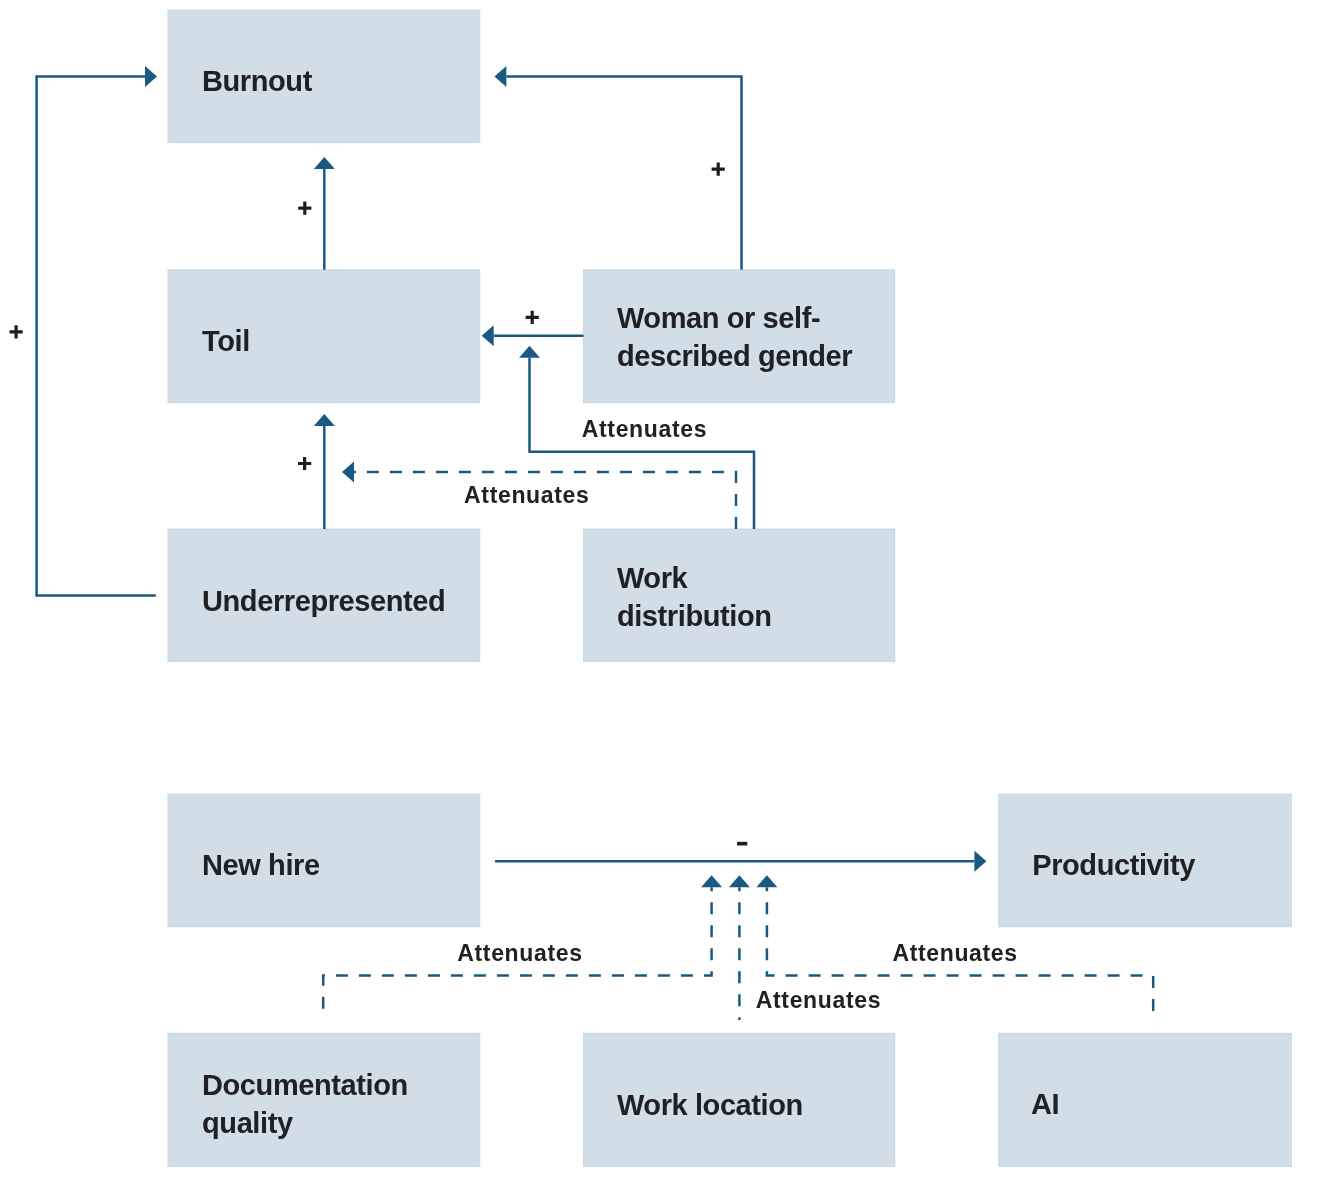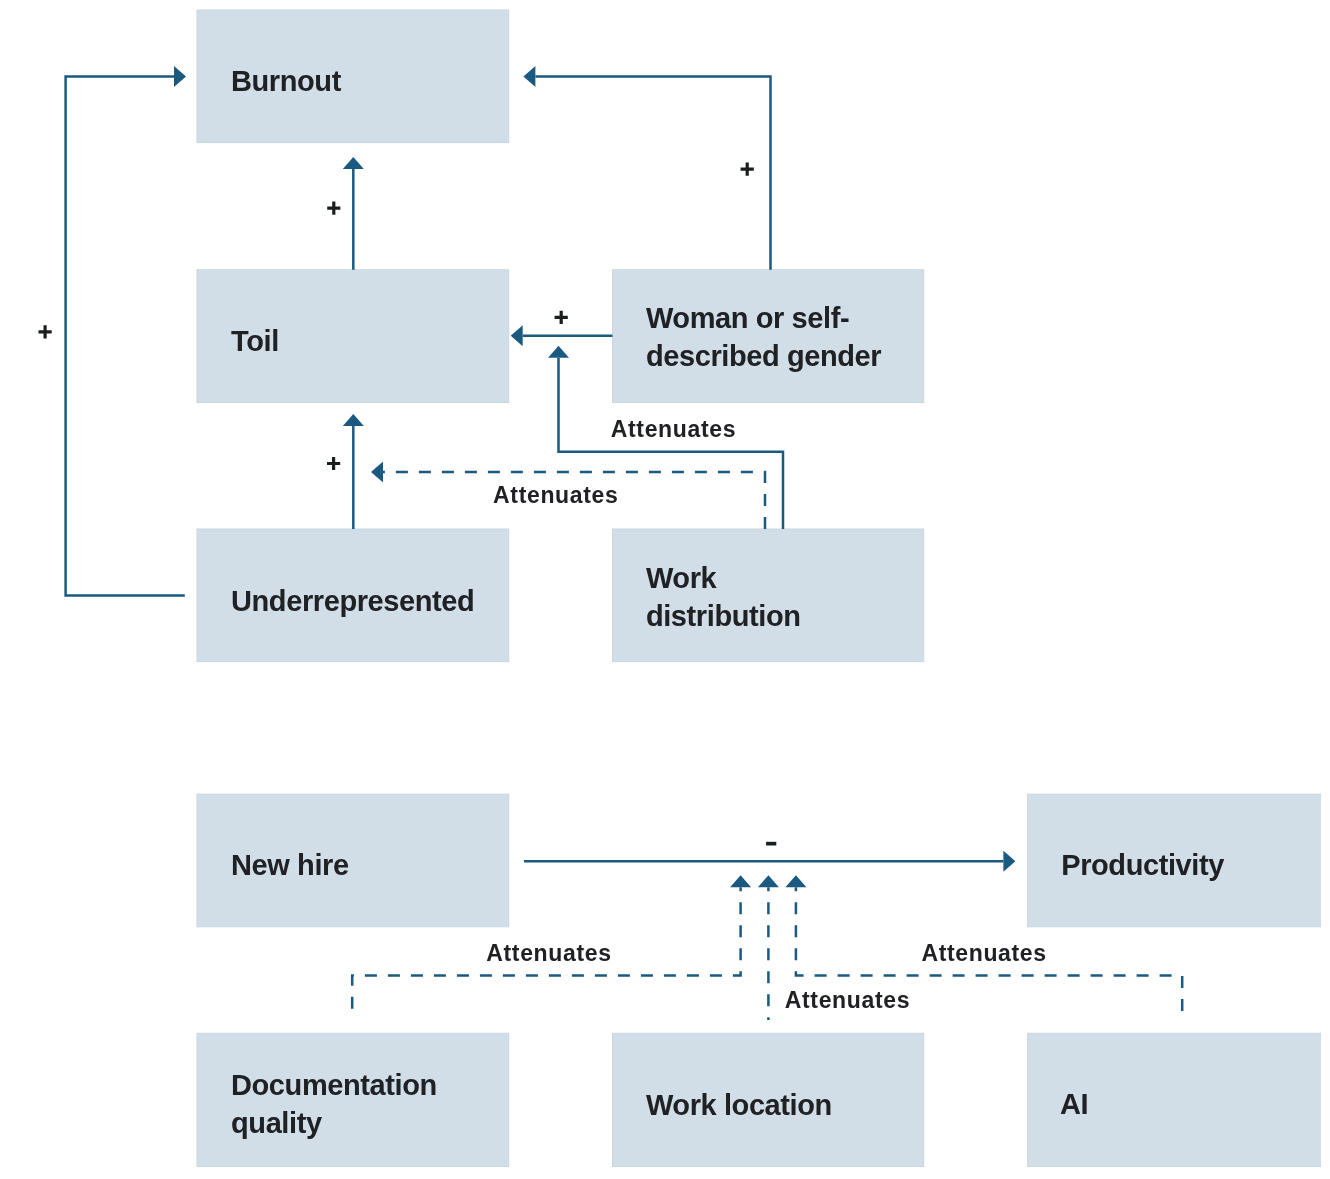--- a/index.html
+++ b/index.html
@@ -1,16 +1,16 @@
 <!DOCTYPE html>
 <html><head>
 <meta charset="utf-8">
 <style>
   html,body{margin:0;padding:0;background:#ffffff;}
-  #canvas{position:relative;width:1292px;height:1179px;background:#ffffff;overflow:hidden;margin-left:29px;}
+  #canvas{position:relative;width:1292px;height:1179px;background:#ffffff;overflow:hidden;}
   svg{display:block;}
   text{font-family:"Liberation Sans", sans-serif;font-weight:700;fill:#202124;}
   .box{fill:#d1dee7;stroke:#c6d7e1;stroke-width:1;}
   .lbl{font-size:29px;letter-spacing:-0.4px;}
   .att{font-size:23px;letter-spacing:0.65px;}
   .ln{stroke:#1b5a80;stroke-width:2.5;fill:none;}
   .dash{stroke:#1b5a80;stroke-width:2.5;fill:none;stroke-dasharray:12 11;}
   .hd{fill:#1b5a80;stroke:none;}
   .pm{fill:#1b1e21;}
 </style>

